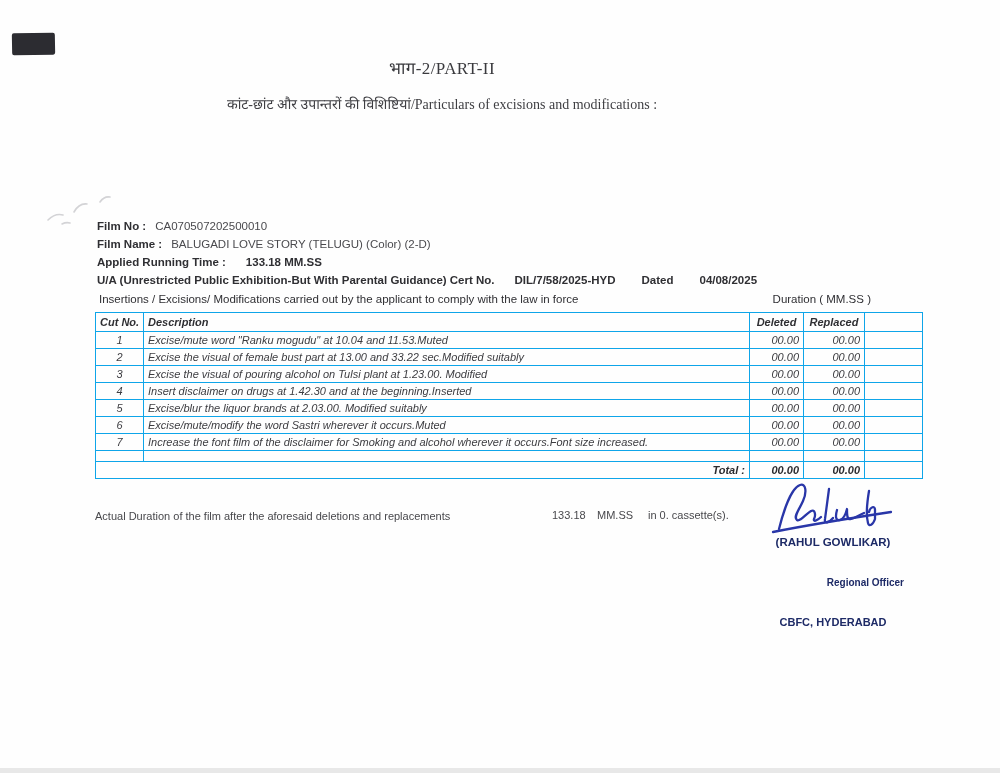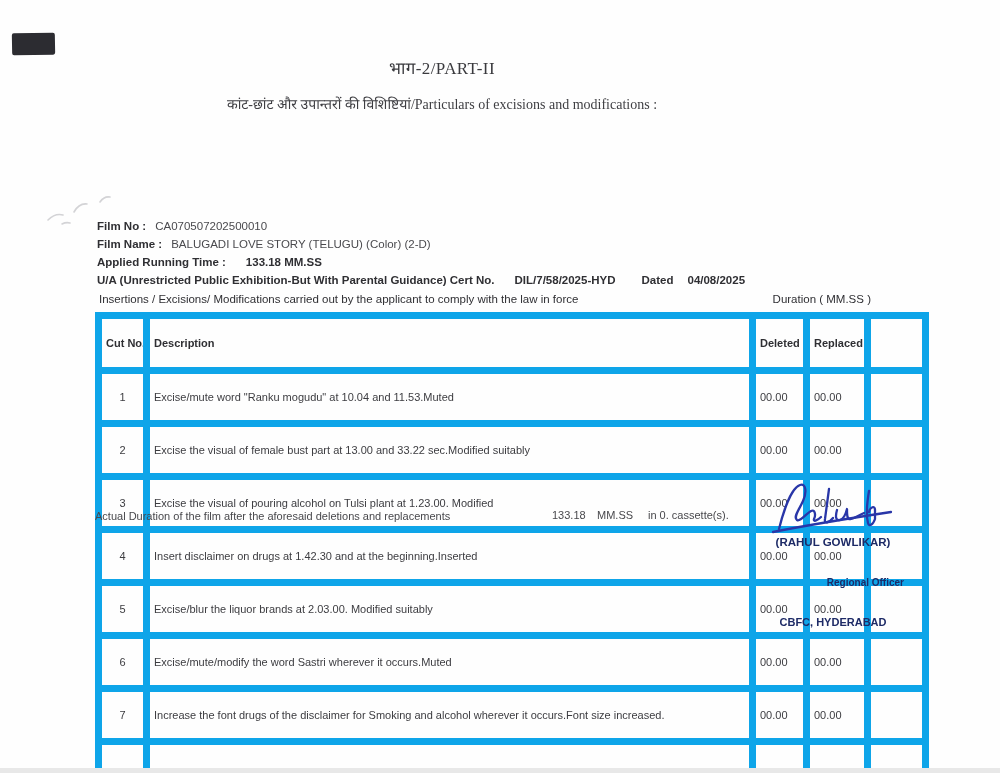--- a/index.html
+++ b/index.html
@@ -24,26 +24,26 @@
   .bold-val{font-weight:bold;color:#2f2f33;margin-left:20px;}
   .gap-lg{margin-left:26px;}
   .gap-md{margin-left:14px;}
   
   .caption-row{position:absolute;left:99px;top:293px;width:822px;display:flex;
     justify-content:space-between;font-weight:normal;font-size:11.5px;color:#2f2f33;white-space:nowrap;}
   .caption-right{padding-right:50px;}
   
   .cut-table{position:absolute;left:95px;top:312px;border-collapse:collapse;
     table-layout:fixed;width:827px;font-size:11px;color:#3c3c40;}
-  .cut-table th,.cut-table td{border:7px solid #0ea5e9;padding:16px 4px;
-    height:14px;line-height:13px;overflow:hidden;white-space:nowrap;}
+  .cut-table th,.cut-table td{border:1px solid #0ea5e9;padding:1px 4px;
+    height:14px;line-height:13px;overflow:hidden;white-space:nowrap;font-style:italic;}
   .cut-table th{font-weight:bold;color:#2f2f33;height:16px;}
   col.c-cut{width:48px;} col.c-desc{width:606px;} col.c-del{width:54px;}
   col.c-rep{width:61px;} col.c-extra{width:58px;}
-  .t-cut{text-align:center;} .t-desc{text-align:left;} .t-num{}
+  .t-cut{text-align:center;} .t-desc{text-align:left;} .t-num{text-align:right;}
   .h-cut,.h-desc{text-align:left;} .h-num{text-align:center;}
   .spacer td{height:8px;}
   .total-row td{font-weight:bold;color:#2b2b2f;}
   .total-row .t-label{text-align:right;}
   
   .foot{position:absolute;font-size:11px;color:#48484c;white-space:nowrap;}
   .foot-text{left:95px;top:510px;}
   .foot-val{left:552px;top:509px;}
   .foot-unit{left:597px;top:509px;}
   .foot-cass{left:648px;top:509px;}
@@ -74,21 +74,21 @@
     <div class="f-line">
       <span class="lbl">Film No :</span><span class="val">CA070507202500010</span>
     </div>
     <div class="f-line">
       <span class="lbl">Film Name :</span><span class="val">BALUGADI LOVE STORY  (TELUGU) (Color) (2-D)</span>
     </div>
     <div class="f-line">
       <span class="lbl">Applied Running Time :</span><span class="bold-val">133.18 MM.SS</span>
     </div>
     <div class="f-line">
-      <span class="lbl">U/A (Unrestricted Public Exhibition-But With Parental Guidance) Cert No.</span><span class="bold-val">DIL/7/58/2025-HYD</span><span class="lbl gap-lg">Dated</span><span class="bold-val gap-md" style="margin-left:14px">04/08/2025</span>
+      <span class="lbl">U/A (Unrestricted Public Exhibition-But With Parental Guidance) Cert No.</span><span class="bold-val">DIL/7/58/2025-HYD</span><span class="lbl gap-lg">Dated</span><span class="bold-val gap-md" style="margin-left:26px">04/08/2025</span>
     </div>
   </div>
 
   <div class="caption-row">
     <span>Insertions / Excisions/ Modifications carried out by the applicant to comply with the  law in force</span>
     <span class="caption-right">Duration ( MM.SS )</span>
   </div>
 
   <table class="cut-table">
     <colgroup>
@@ -152,21 +152,21 @@
     <tr>
       <td class="t-cut">6</td>
       <td class="t-desc">Excise/mute/modify the word Sastri wherever it occurs.Muted</td>
       <td class="t-num">00.00</td>
       <td class="t-num">00.00</td>
       <td></td>
     </tr>
 
     <tr>
       <td class="t-cut">7</td>
-      <td class="t-desc">Increase the font drugs of the disclaimer for Smoking and alcohol wherever it occurs.Font size increased.</td>
+      <td class="t-desc">Increase the font film of the disclaimer for Smoking and alcohol wherever it occurs.Font size increased.</td>
       <td class="t-num">00.00</td>
       <td class="t-num">00.00</td>
       <td></td>
     </tr>
   <tr class="spacer">
         <td></td>
           <td></td>
         <td></td>
           <td></td>
         <td></td>

